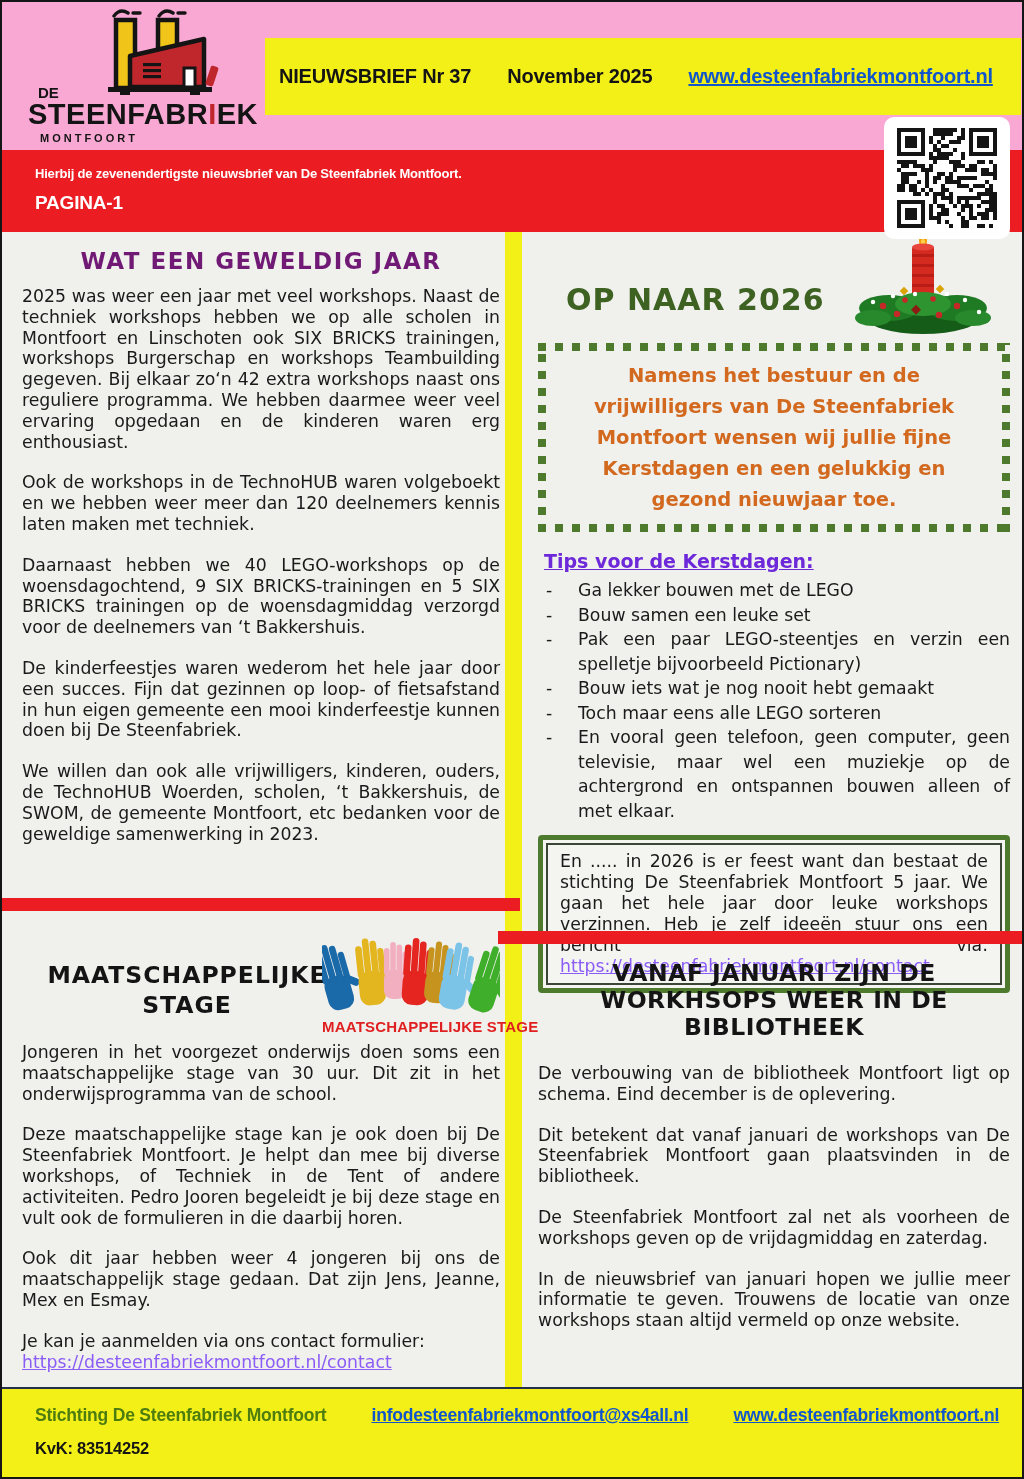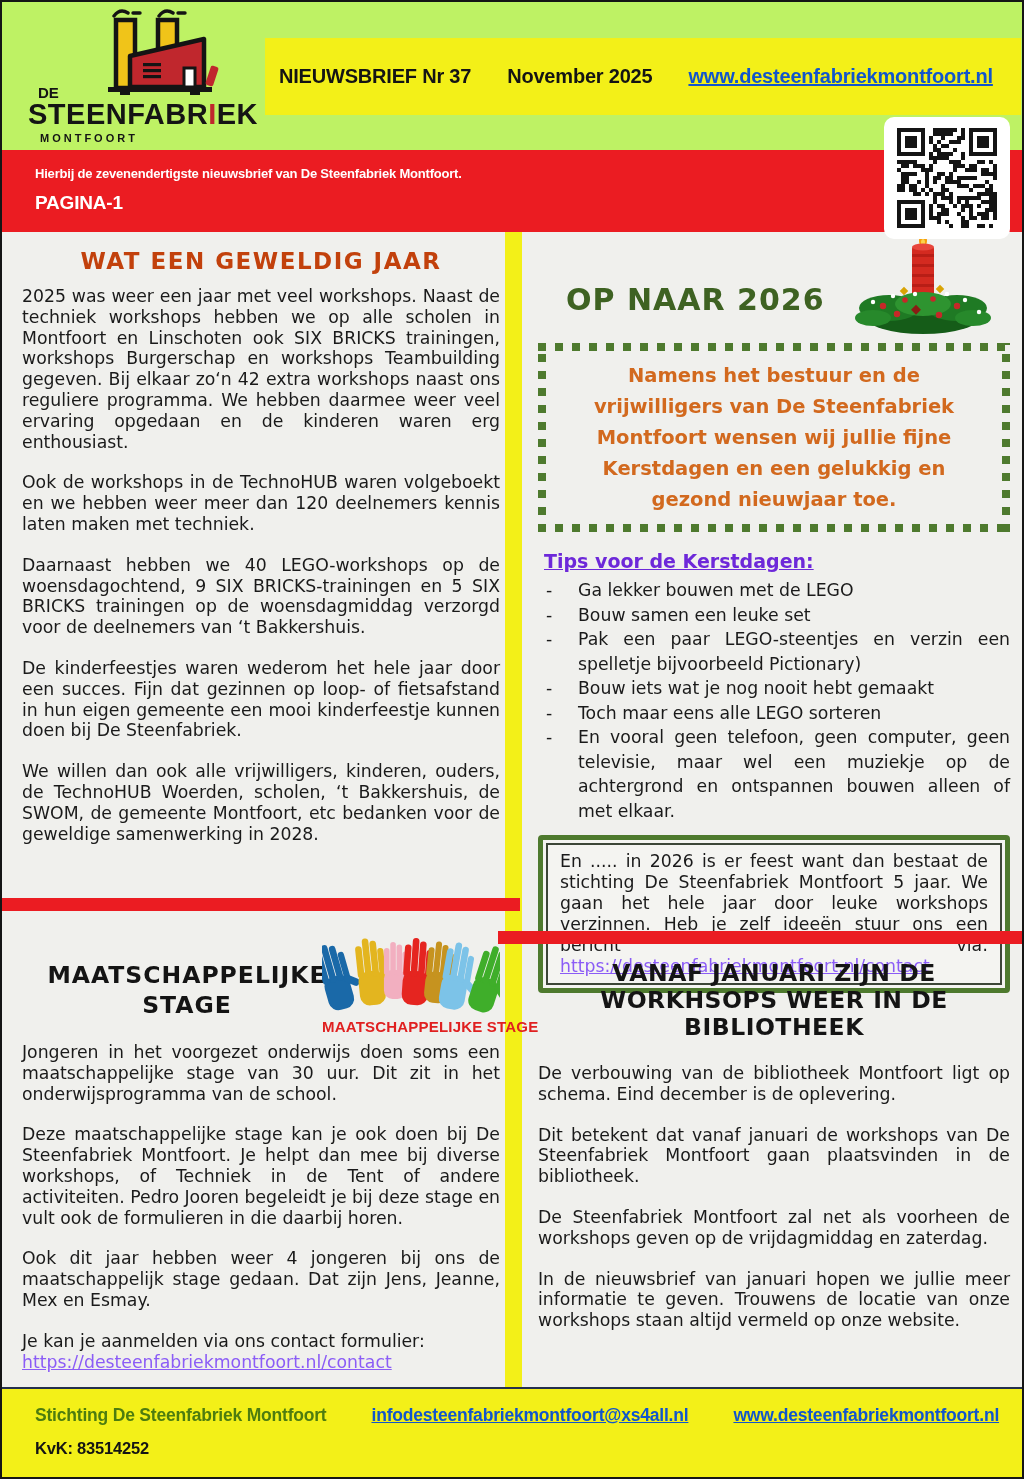--- a/index.html
+++ b/index.html
@@ -1,21 +1,21 @@
 <!DOCTYPE html>
 <html><head>
 <meta charset="utf-8">
 <style>
   * { margin:0; padding:0; box-sizing:border-box; }
   body { background:#777; font-family:"DejaVu Sans", sans-serif; }
   .page { position:relative; width:1024px; height:1479px; margin:0 auto; background:#fff; overflow:hidden; }
   .page::after { content:""; position:absolute; inset:0; border:2px solid #151515; pointer-events:none; z-index:50; }
 
   
-  .header { position:absolute; top:0; left:0; right:0; height:184px; background:#bef264; }
+  .header { position:absolute; top:0; left:0; right:0; height:184px; background:#f9a8d4; }
   .logo { position:absolute; left:28px; top:4px; width:235px; height:144px; }
   .logo svg { position:absolute; left:58px; top:2px; }
   .logo-de { position:absolute; left:10px; top:80px; font-size:15px; font-weight:bold; color:#141414; font-family:"Liberation Sans", sans-serif; }
   .logo-name { position:absolute; left:0px; top:94px; font-size:29px; font-weight:bold; color:#141414; letter-spacing:0.5px; font-family:"Liberation Sans", sans-serif; white-space:nowrap; }
   .logo-name .red-i { color:#C0272D; }
   .logo-city { position:absolute; left:12px; top:128px; font-size:11px; font-weight:bold; color:#141414; letter-spacing:3px; font-family:"Liberation Sans", sans-serif; }
 
   .yellow-banner { position:absolute; left:265px; right:3px; top:38px; height:77px; background:#F3F018;
     display:flex; align-items:center; gap:36px; padding-left:14px; font-family:"Liberation Sans", sans-serif; }
   .yellow-banner .nb-title, .yellow-banner .nb-date { font-size:20px; font-weight:bold; color:#141414; letter-spacing:-0.2px; }
@@ -30,21 +30,21 @@
   .qr-patch { position:absolute; left:884px; top:117px; width:126px; height:122px; background:#fff; border-radius:10px;
     display:flex; align-items:center; justify-content:center; z-index:5; }
 
   
   .content { position:absolute; top:232px; left:0; right:0; bottom:92px; background:#F0F0ED; }
   .stripe { position:absolute; left:505px; top:0; bottom:0; width:17px; background:#F3F018; }
   .red-div-left  { position:absolute; left:0;   top:666px; width:520px; height:13px; background:#EB1C22; z-index:2; }
   .red-div-right { position:absolute; left:498px; top:699px; width:526px; height:13px; background:#EB1C22; z-index:2; }
 
   .col-left-top { position:absolute; left:22px; top:16px; width:478px; }
-  .col-left-top h1 { text-align:center; font-size:23px; letter-spacing:1.5px; color:#c2410c; margin-bottom:12px; }
+  .col-left-top h1 { text-align:center; font-size:23px; letter-spacing:1.5px; color:#701a75; margin-bottom:12px; }
   .body-p { font-size:17.3px; line-height:20.8px; color:#1a1a1a; text-align:justify; margin-bottom:20px; }
 
   .col-right-top { position:absolute; left:538px; top:8px; width:472px; }
   .op-naar { margin:42px 0 0 28px; font-size:30px; font-weight:bold; color:#3E6222; letter-spacing:1px; font-family:"DejaVu Sans", sans-serif; }
   .candle { position:absolute; left:843px; top:2px; z-index:1; }
 
   .wish-box { margin-top:26px; padding:17px 26px; 
     background-image:
       repeating-linear-gradient(90deg,#4E7A2E 0 8px,transparent 8px 17px),
       repeating-linear-gradient(90deg,#4E7A2E 0 8px,transparent 8px 17px),
@@ -362,21 +362,21 @@
     <div class="stripe"></div>
     <div class="red-div-left"></div>
     <div class="red-div-right"></div>
 
     <div class="col-left-top">
       <h1>WAT EEN GEWELDIG JAAR</h1>
       <p class="body-p">2025 was weer een jaar met veel workshops. Naast de techniek workshops hebben we op alle scholen in Montfoort en Linschoten ook SIX BRICKS trainingen, workshops Burgerschap en workshops Teambuilding gegeven. Bij elkaar zo‘n 42 extra workshops naast ons reguliere programma. We hebben daarmee weer veel ervaring opgedaan en de kinderen waren erg enthousiast.</p>
       <p class="body-p">Ook de workshops in de TechnoHUB waren volgeboekt en we hebben weer meer dan 120 deelnemers kennis laten maken met techniek.</p>
       <p class="body-p">Daarnaast hebben we 40 LEGO-workshops op de woensdagochtend, 9 SIX BRICKS-trainingen en 5 SIX BRICKS trainingen op de woensdagmiddag verzorgd voor de deelnemers van ‘t Bakkershuis.</p>
       <p class="body-p">De kinderfeestjes waren wederom het hele jaar door een succes. Fijn dat gezinnen op loop- of fietsafstand in hun eigen gemeente een mooi kinderfeestje kunnen doen bij De Steenfabriek.</p>
-      <p class="body-p">We willen dan ook alle vrijwilligers, kinderen, ouders, de TechnoHUB Woerden, scholen, ‘t Bakkershuis, de SWOM, de gemeente Montfoort, etc bedanken voor de geweldige samenwerking in 2028.</p>
+      <p class="body-p">We willen dan ook alle vrijwilligers, kinderen, ouders, de TechnoHUB Woerden, scholen, ‘t Bakkershuis, de SWOM, de gemeente Montfoort, etc bedanken voor de geweldige samenwerking in 2023.</p>
     </div>
 
     <svg class="candle" width="160" height="108" viewBox="0 0 160 108">
       <line x1="80" y1="2" x2="80" y2="12" stroke="#4a3220" stroke-width="2"></line>
       <ellipse cx="80" cy="7" rx="4" ry="6.5" fill="#F59E0B"></ellipse>
       <ellipse cx="80" cy="8.5" rx="2" ry="3.5" fill="#FBD34D"></ellipse>
       <rect x="69" y="12" width="22" height="54" rx="3" fill="#D42A20"></rect>
       <rect x="69" y="20" width="22" height="3" fill="#B81E16"></rect>
       <rect x="69" y="30" width="22" height="3" fill="#B81E16"></rect>
       <rect x="69" y="40" width="22" height="3" fill="#B81E16"></rect>

